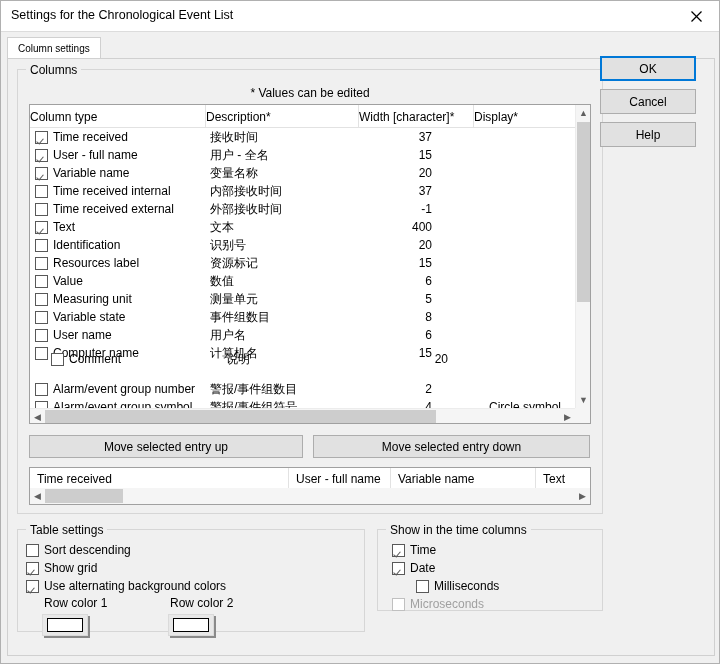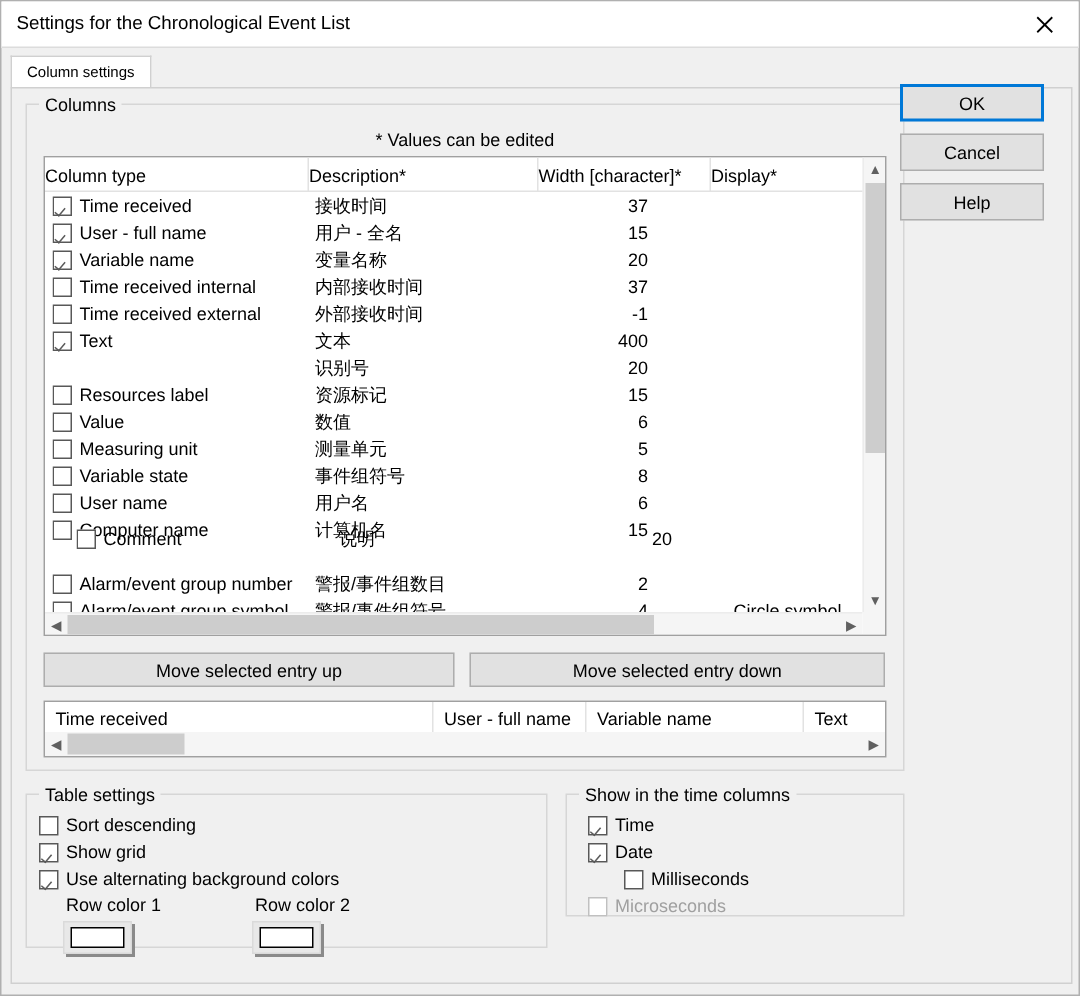--- a/index.html
+++ b/index.html
@@ -362,20 +362,24 @@
         <div class="row" style="top: 90px;">
           <div class="cell c-type">
             <span class="cb checked"></span>
             <span>Text</span>
           </div>
           <div class="cell c-desc">文本</div>
           <div class="cell c-width">400</div>
           <div class="cell c-disp"></div>
         </div>
         <div class="row" style="top: 108px;">
+          <div class="cell c-type">
+            <span class="cb"></span>
+            <span>Identification</span>
+          </div>
           <div class="cell c-desc">识别号</div>
           <div class="cell c-width">20</div>
           <div class="cell c-disp"></div>
         </div>
         <div class="row" style="top: 126px;">
           <div class="cell c-type">
             <span class="cb"></span>
             <span>Resources label</span>
           </div>
           <div class="cell c-desc">资源标记</div>
@@ -398,21 +402,21 @@
           </div>
           <div class="cell c-desc">测量单元</div>
           <div class="cell c-width">5</div>
           <div class="cell c-disp"></div>
         </div>
         <div class="row" style="top: 180px;">
           <div class="cell c-type">
             <span class="cb"></span>
             <span>Variable state</span>
           </div>
-          <div class="cell c-desc">事件组符号</div>
+          <div class="cell c-desc">事件组数目</div>
           <div class="cell c-width">8</div>
           <div class="cell c-disp"></div>
         </div>
         <div class="row" style="top: 198px;">
           <div class="cell c-type">
             <span class="cb"></span>
             <span>User name</span>
           </div>
           <div class="cell c-desc">用户名</div>
           <div class="cell c-width">6</div>

